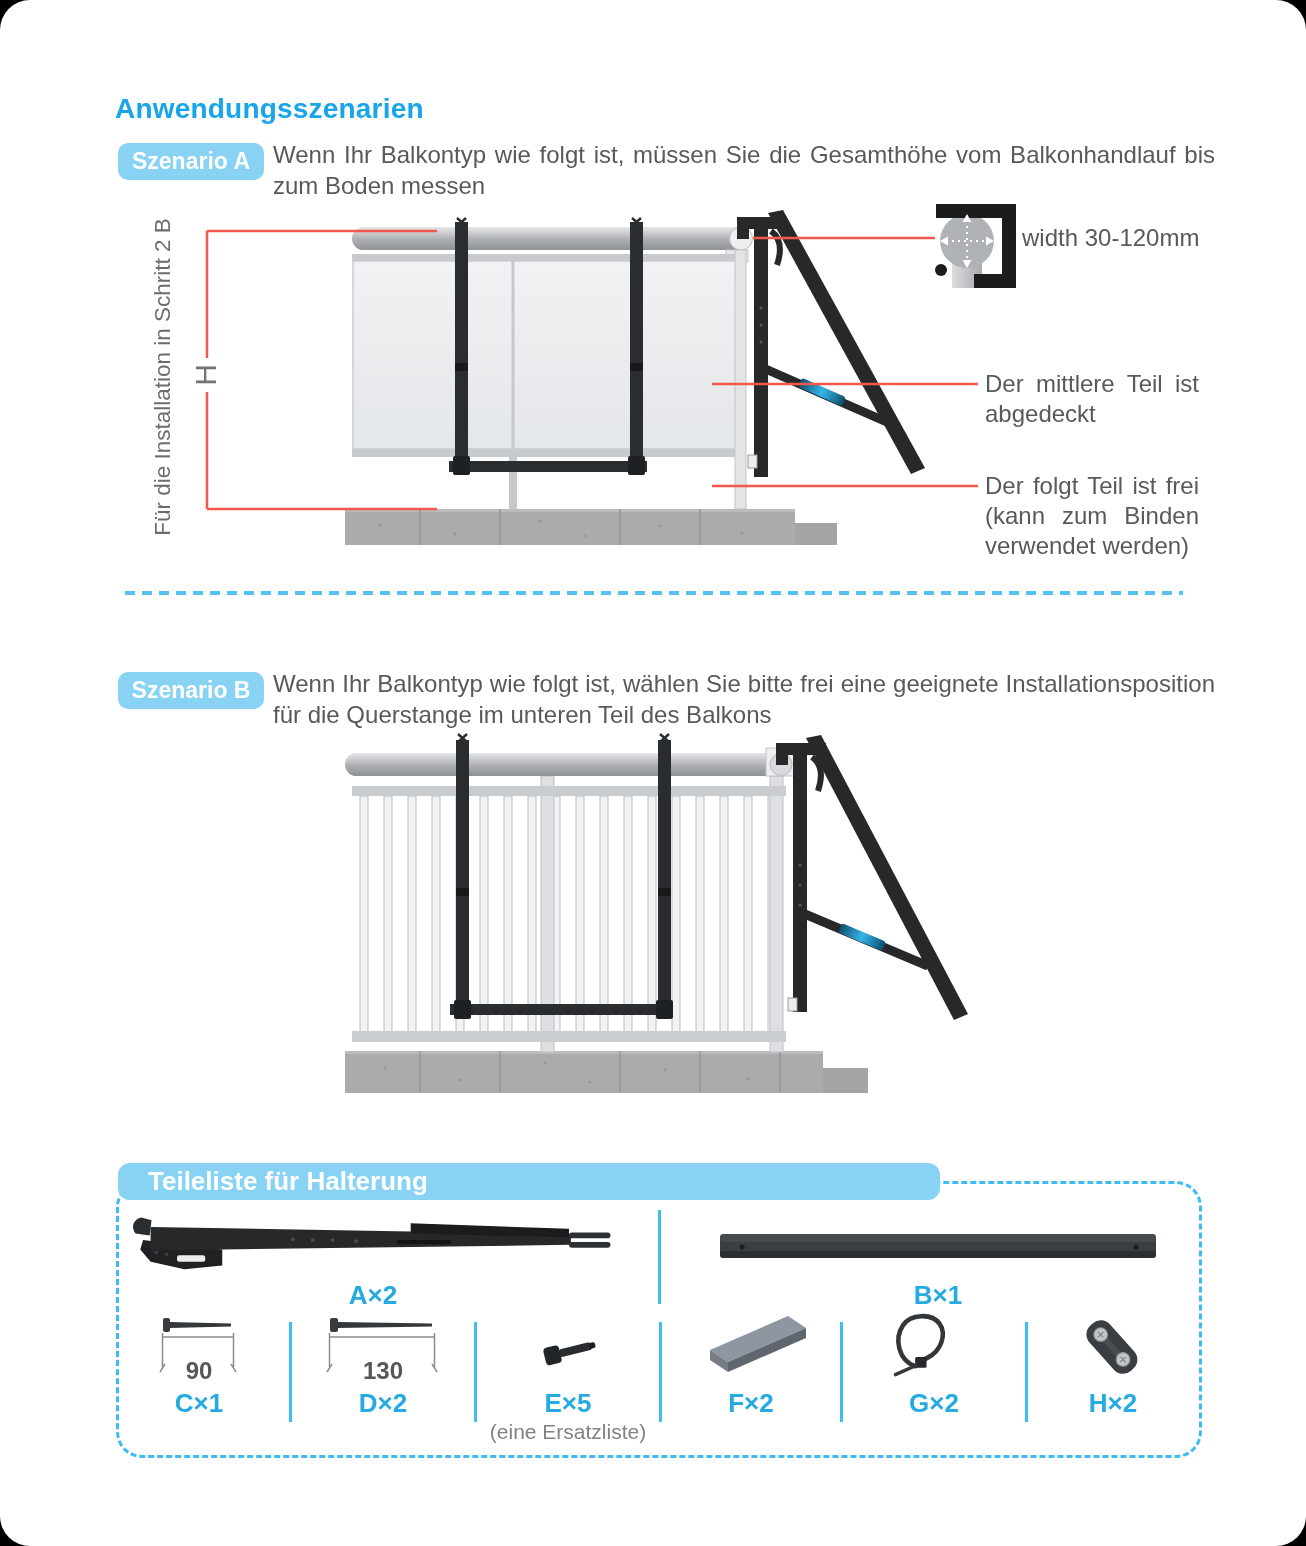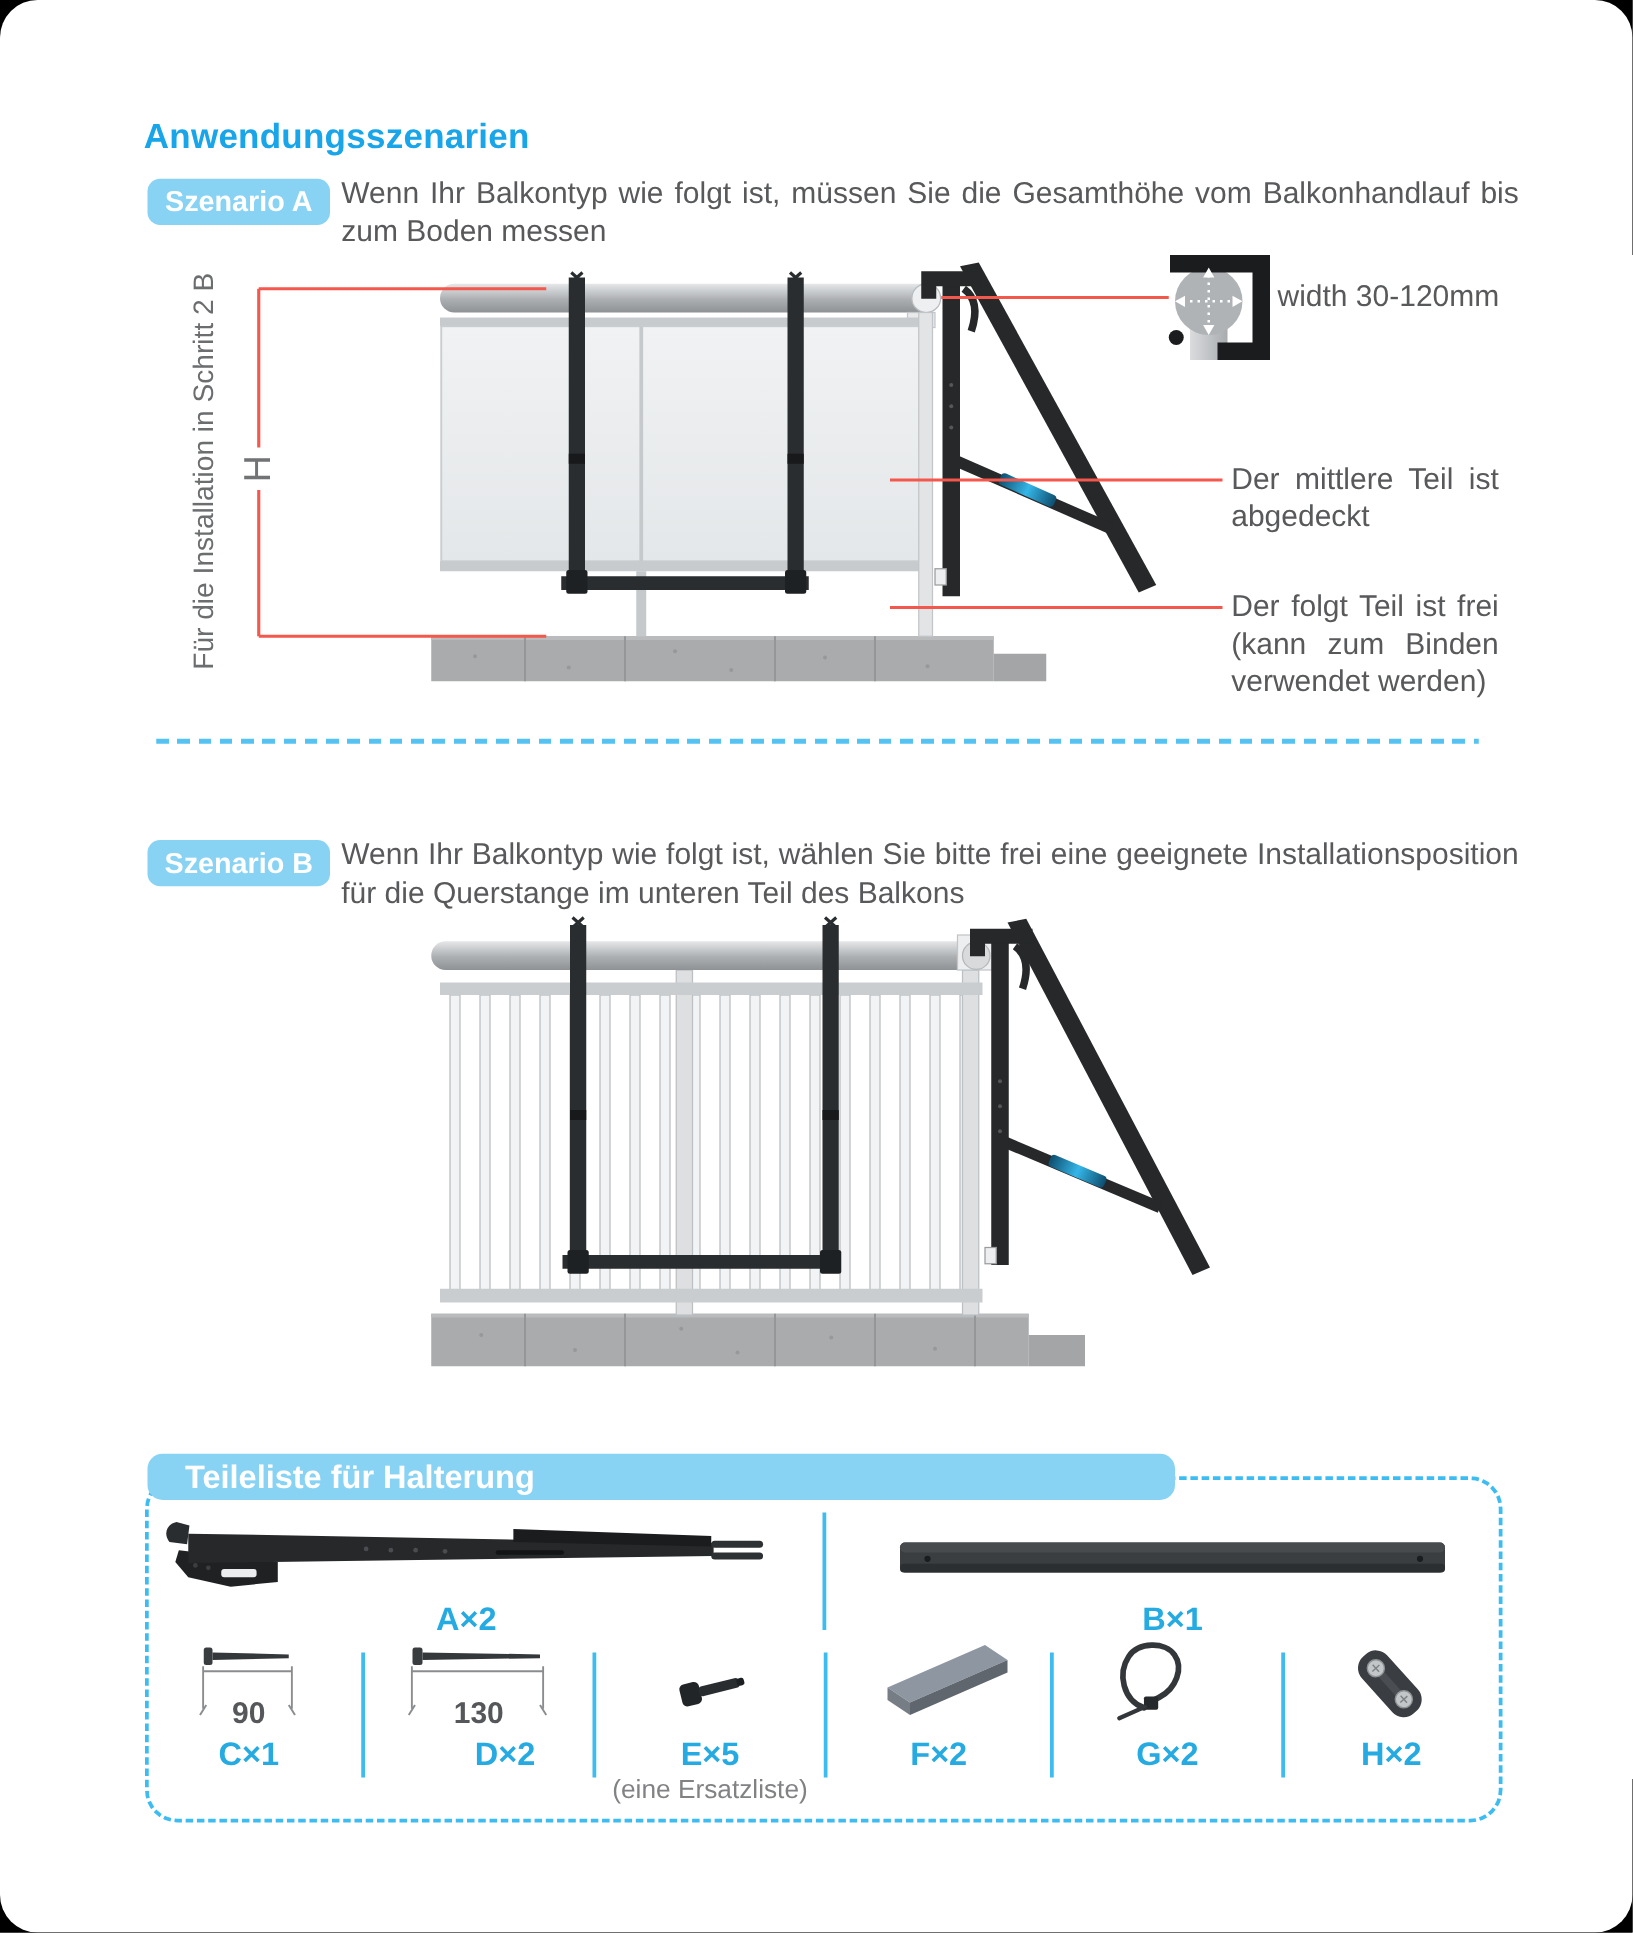--- a/index.html
+++ b/index.html
@@ -308,21 +308,21 @@
   <svg class="abs" style="left:328px;top:1333px;" width="108" height="46" viewBox="0 0 108 46">
     <g stroke="#8A8C8E" stroke-width="1.5" fill="none">
       <line x1="1.5" y1="0" x2="1.5" y2="34"></line>
         <line x1="106.5" y1="0" x2="106.5" y2="34"></line>
       <line x1="1.5" y1="4" x2="106.5" y2="4"></line>
       <line x1="4" y1="31" x2="-1" y2="39"></line>
         <line x1="104" y1="31" x2="109" y2="39"></line>
     </g>
   </svg>
   <div class="abs dim-num" style="left:292px;top:1357px;width:182px;">130</div>
-  <div class="abs part-label" style="left:292px;top:1388px;width:182px;padding-left:21px;">D×2</div>
+  <div class="abs part-label" style="left:292px;top:1388px;width:182px;">D×2</div>
 
   <div class="abs vdiv" style="left:474px;top:1322px;height:100px;"></div>
 
   <svg class="abs" style="left:542px;top:1330px;" width="56" height="42" viewBox="0 0 56 42">
     <g transform="rotate(-14 28 21)">
       <rect x="2" y="12" width="16" height="18" rx="4" fill="#222527"></rect>
       <rect x="17" y="17" width="33" height="8" rx="3" fill="#2A2D30"></rect>
       <rect x="48" y="18" width="6" height="6" rx="2" fill="#1C1F21"></rect>
     </g>
   </svg>

